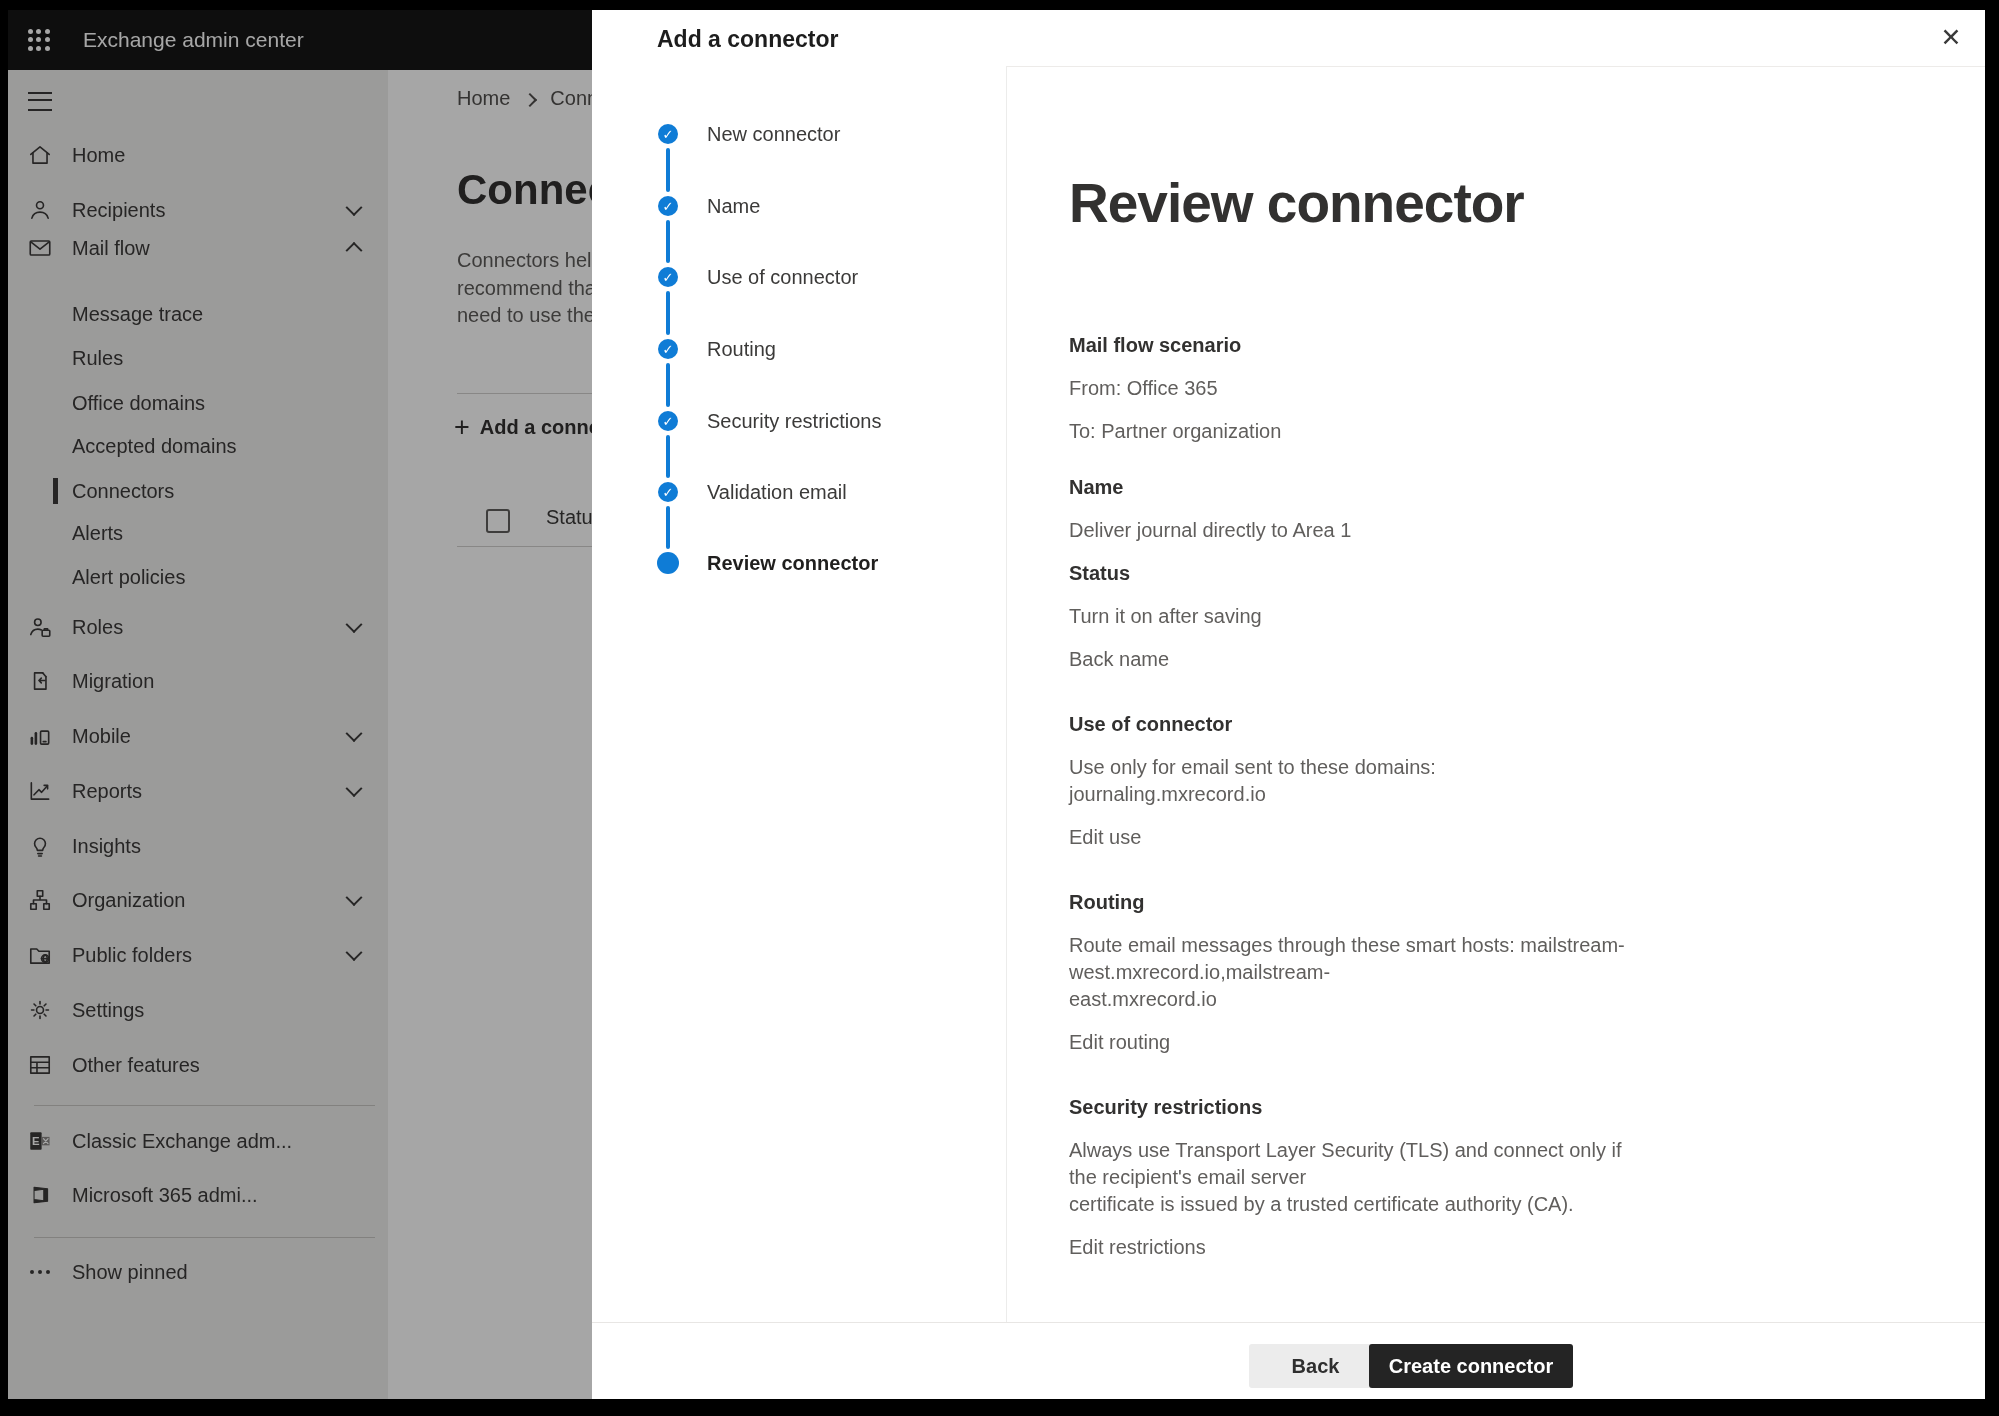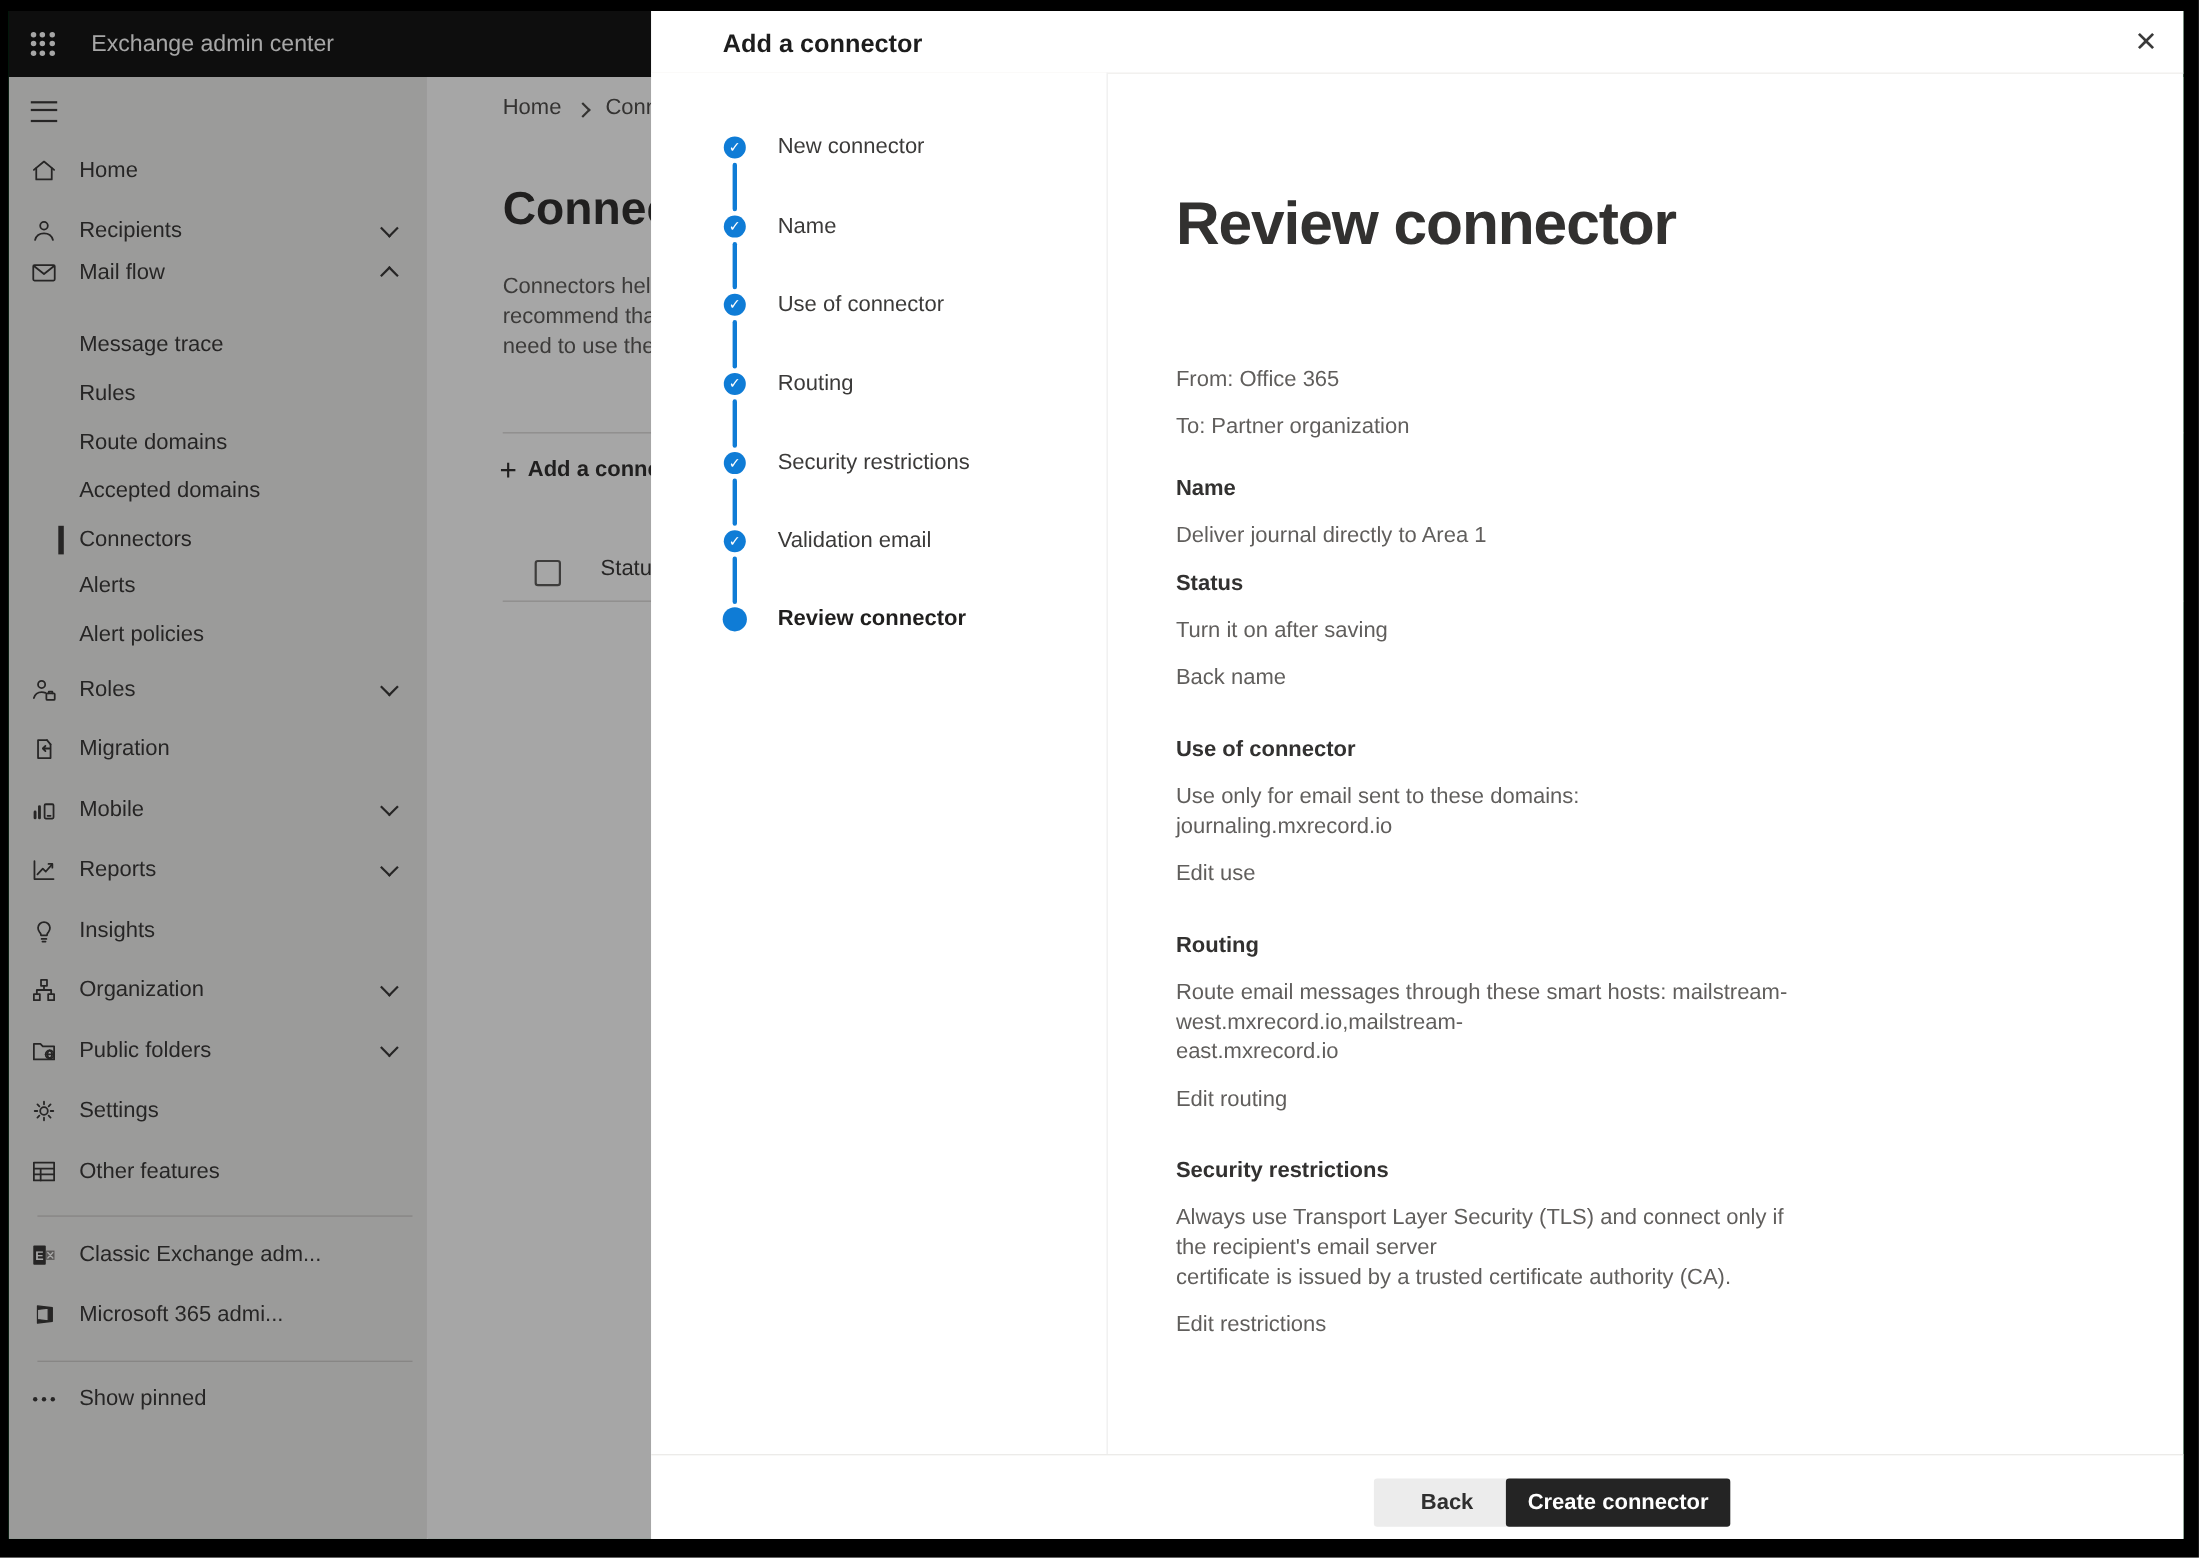--- a/index.html
+++ b/index.html
@@ -137,21 +137,21 @@
           <span class="lbl">Mail flow</span>
           <span class="chev up"></span>
         </div>
         <div class="side-row" style="top: 224px;">
           <span class="lbl">Message trace</span>
         </div>
         <div class="side-row" style="top: 268px;">
           <span class="lbl">Rules</span>
         </div>
         <div class="side-row" style="top: 313px;">
-          <span class="lbl">Route domains</span>
+          <span class="lbl">Office domains</span>
         </div>
         <div class="side-row" style="top: 356px;">
           <span class="lbl">Accepted domains</span>
         </div>
         <div class="side-row" style="top: 401px;">
           <span class="sel-bar"></span>
           <span class="lbl">Connectors</span>
         </div>
         <div class="side-row" style="top: 443px;">
           <span class="lbl">Alerts</span>
@@ -354,20 +354,21 @@
             <span class="dot"></span>
             <span class="slbl">Review connector</span>
           </div>
         </div>
     </div>
 
     <div class="modal-content">
       <h1 class="review-h1">Review connector</h1>
       <div class="sections" id="sections">
           <div class="section">
+            <h3>Mail flow scenario</h3>
             <p class="line">From: Office 365</p>
             <p class="line">To: Partner organization</p>
           </div>
           <div class="section">
             <h3>Name</h3>
             <p class="line">Deliver journal directly to Area 1</p>
           </div>
           <div class="section tight"><h3>Status</h3><p class="line">Turn it on after saving</p><a class="edit-link">Back name</a></div>
           <div class="section"><h3>Use of connector</h3><p class="line">Use only for email sent to these domains: journaling.mxrecord.io</p><a class="edit-link">Edit use</a></div>
           <div class="section"><h3>Routing</h3><p class="line">Route email messages through these smart hosts: mailstream-west.mxrecord.io,mailstream-

